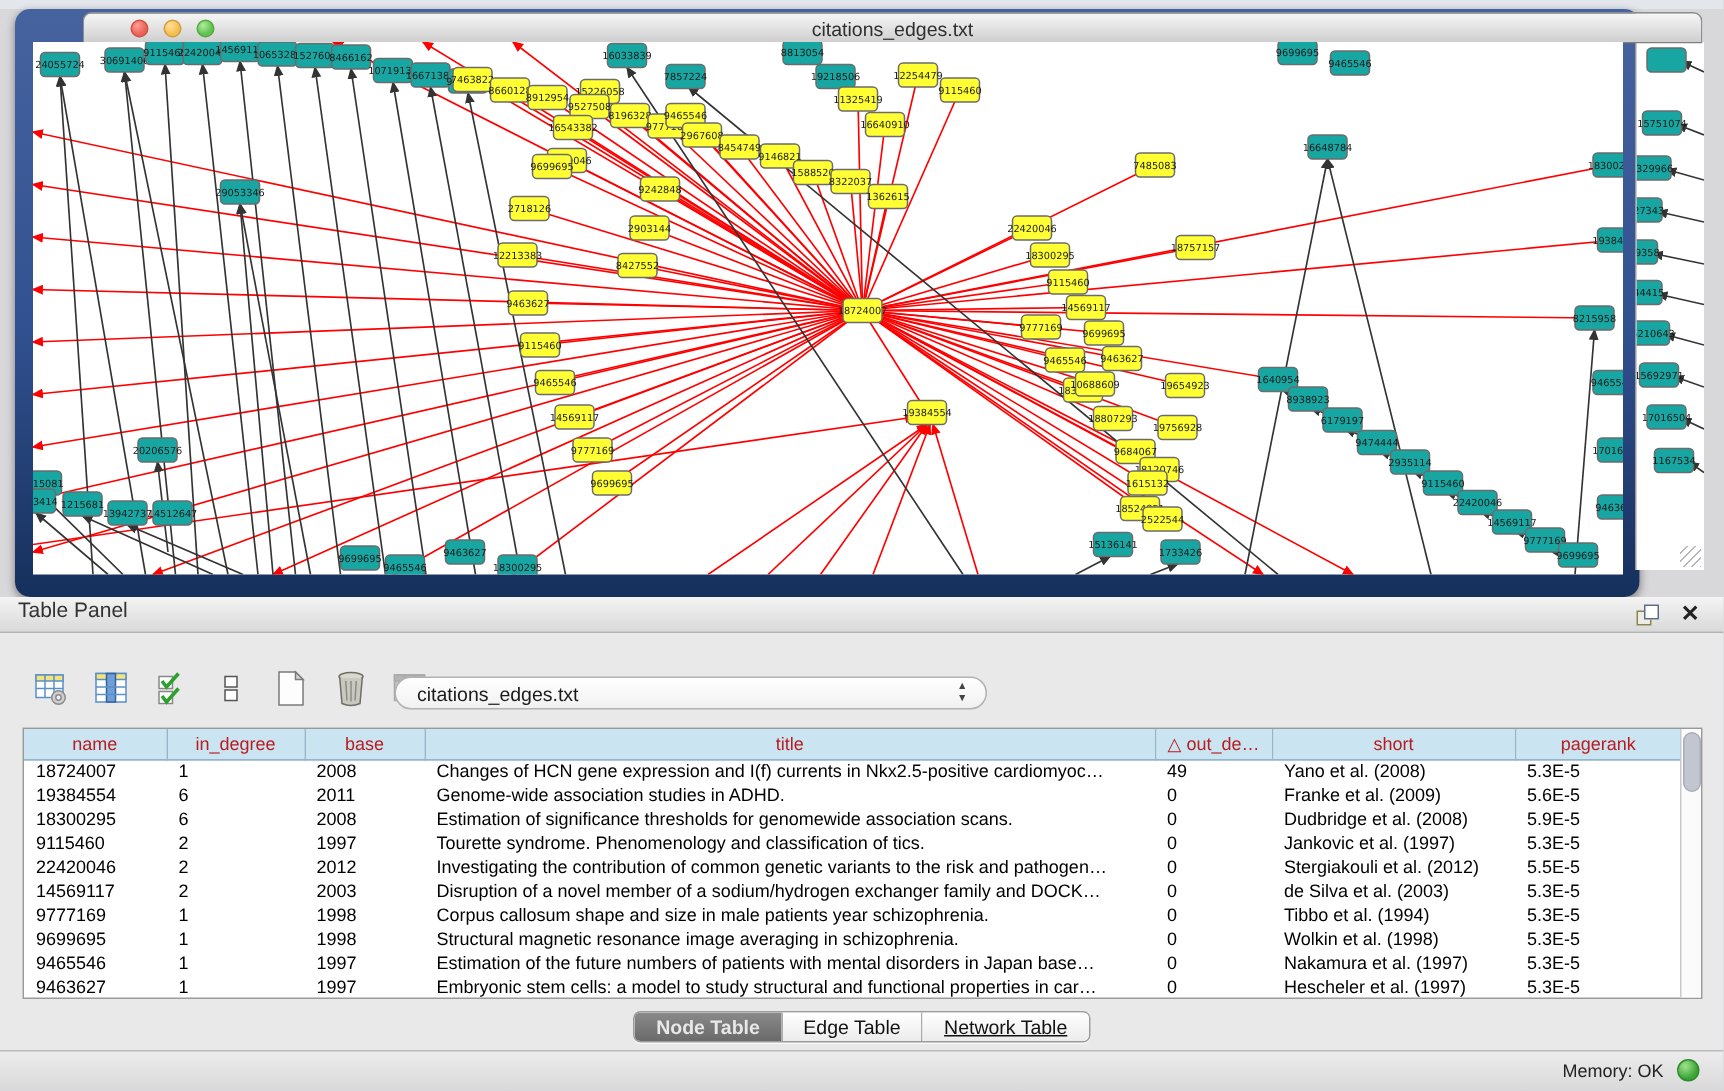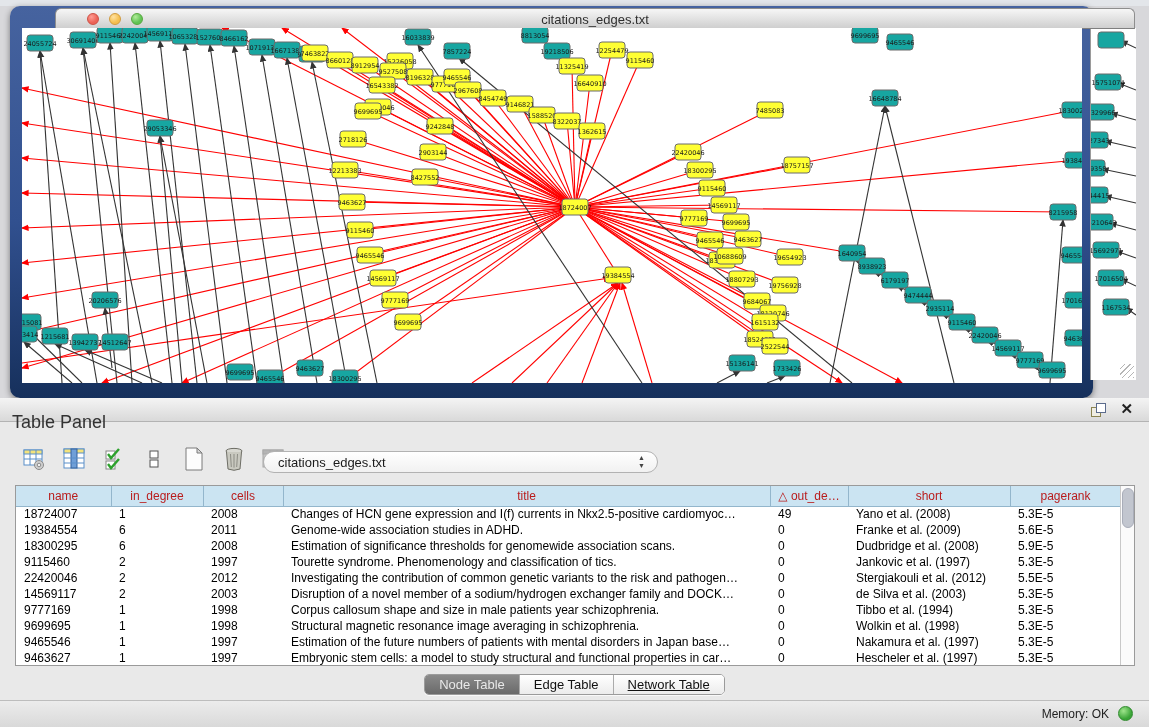--- a/index.html
+++ b/index.html
@@ -18,21 +18,21 @@
   .tl{position:absolute;top:4px;width:12px;height:12px;border-radius:50%;box-sizing:border-box;}
   .tl.red{left:31px;background:radial-gradient(circle at 35% 30%,#ff9d94,#ec6357 60%);border:1px solid #ce5045;}
   .tl.yel{left:53px;background:radial-gradient(circle at 35% 30%,#ffe1a0,#f5bf4f 60%);border:1px solid #d29b3e;}
   .tl.grn{left:75px;background:radial-gradient(circle at 35% 30%,#b2eb9a,#60c454 60%);border:1px solid #58a73e;}
   .net-canvas{position:absolute;left:22px;top:22px;width:1060px;height:355px;background:#fff;}
   svg{display:block;}
   
   .table-panel{position:absolute;left:0;top:398px;width:1149px;height:302px;background:#e9e9e9;}
   .tp-header{position:absolute;left:0;top:0;width:1149px;height:24px;
     background:linear-gradient(#f4f4f4,#d9d9d9);border-bottom:1px solid #b3b3b3;box-sizing:border-box;}
-  .tp-title{position:absolute;left:12px;top:14px;font-size:18px;color:#333;}
+  .tp-title{position:absolute;left:12px;top:0;font-size:14px;color:#333;}
   .float-icon{position:absolute;right:44px;top:5px;width:14px;height:14px;}
   .float-icon .sq1{position:absolute;left:0;top:4px;width:8px;height:8px;border:1px solid #8a8350;background:#efede2;}
   .float-icon .sq2{position:absolute;left:5px;top:0;width:8px;height:8px;border:1px solid #5b6b8c;background:#fff;}
   .close-x{position:absolute;right:16px;top:2px;font-size:15px;font-weight:bold;color:#222;cursor:default;}
   .toolbar{position:absolute;left:20px;top:44px;height:34px;display:flex;align-items:center;gap:12px;}
   .tool-btn{width:28px;height:28px;display:flex;align-items:center;justify-content:center;}
   .combo{position:absolute;left:263px;top:53px;width:395px;height:22px;background:linear-gradient(#fff,#f1f1f1);
     border:1px solid #b2b2b2;border-radius:11px;box-sizing:border-box;}
   .combo-text{position:absolute;left:14px;top:3px;font-size:13px;color:#1a1a1a;}
   .combo-arrows{position:absolute;right:12px;top:2px;font-size:7px;color:#444;line-height:8px;text-align:center;}
@@ -40,21 +40,21 @@
   table{border-collapse:collapse;table-layout:fixed;width:1105px;font-size:12px;}
   th{height:20px;background:#cbe4f2;border-right:1px solid #93b6cc;border-bottom:1px solid #93b6cc;
      font-weight:normal;font-size:12px;color:#b91c1c;text-align:center;overflow:hidden;white-space:nowrap;padding:0 4px;box-sizing:border-box;}
   td{height:16px;padding:0 0 0 8px;white-space:nowrap;overflow:hidden;color:#000;box-sizing:border-box;}
   .vscroll{position:absolute;right:0;top:0;width:14px;height:179px;background:#fbfbfb;border-left:1px solid #c9c9c9;box-sizing:border-box;}
   .vthumb{position:absolute;left:1px;top:2px;width:10px;height:38px;border-radius:6px;background:#c2c6cf;border:1px solid #a9adb9;}
   .tabs{position:absolute;left:0;right:0;top:276px;display:flex;justify-content:center;}
   .seg{display:inline-flex;border:1px solid #9b9b9b;border-radius:5px;overflow:hidden;background:#fff;box-shadow:0 1px 0 rgba(255,255,255,.7);}
   .seg-btn{padding:2px 14px;font-size:13px;color:#111;background:linear-gradient(#ffffff,#ececec);border-right:1px solid #ababab;}
   .seg-btn:last-child{border-right:none;text-decoration:underline;}
-  .seg-btn.sel{background:linear-gradient(#8a8a8a,#6a6a6a);color:#e8e8e8;}
+  .seg-btn.sel{background:linear-gradient(#8a8a8a,#6a6a6a);color:#e8e8e8;font-weight:bold;}
   
   .status-bar{position:absolute;left:0;top:700px;width:1149px;height:27px;background:linear-gradient(#ececec,#d9d9d9);border-top:1px solid #bdbdbd;box-sizing:border-box;}
   .mem-label{position:absolute;right:40px;top:6px;font-size:12px;color:#222;}
   .mem-dot{position:absolute;right:16px;top:5px;width:15px;height:15px;border-radius:50%;
     background:radial-gradient(circle at 35% 30%,#9fe58c,#3aa437 65%);border:1px solid #2e8a2c;box-sizing:border-box;}
 </style>
 </head>
 <body>
 
 <div class="top-strip"></div>
@@ -523,21 +523,21 @@
     <span class="combo-text">citations_edges.txt</span>
     <span class="combo-arrows">▲<br>▼</span>
   </div>
 
   <div class="table-wrap">
     <table>
       <thead>
           <tr id="thead-row">
             <th style="width: 95px;">name</th>
             <th style="width: 92px;">in_degree</th>
-            <th style="width: 80px;">cells</th>
+            <th style="width: 80px;">base</th>
             <th style="width: 487px;">title</th>
             <th style="width: 78px; margin-top: 23px;">△ out_de…</th>
             <th style="width: 162px;">short</th>
             <th style="width: 111px;">pagerank</th>
           </tr>
         </thead>
       <tbody id="tbody">
           <tr>
             <td>18724007</td>
             <td>1</td>

